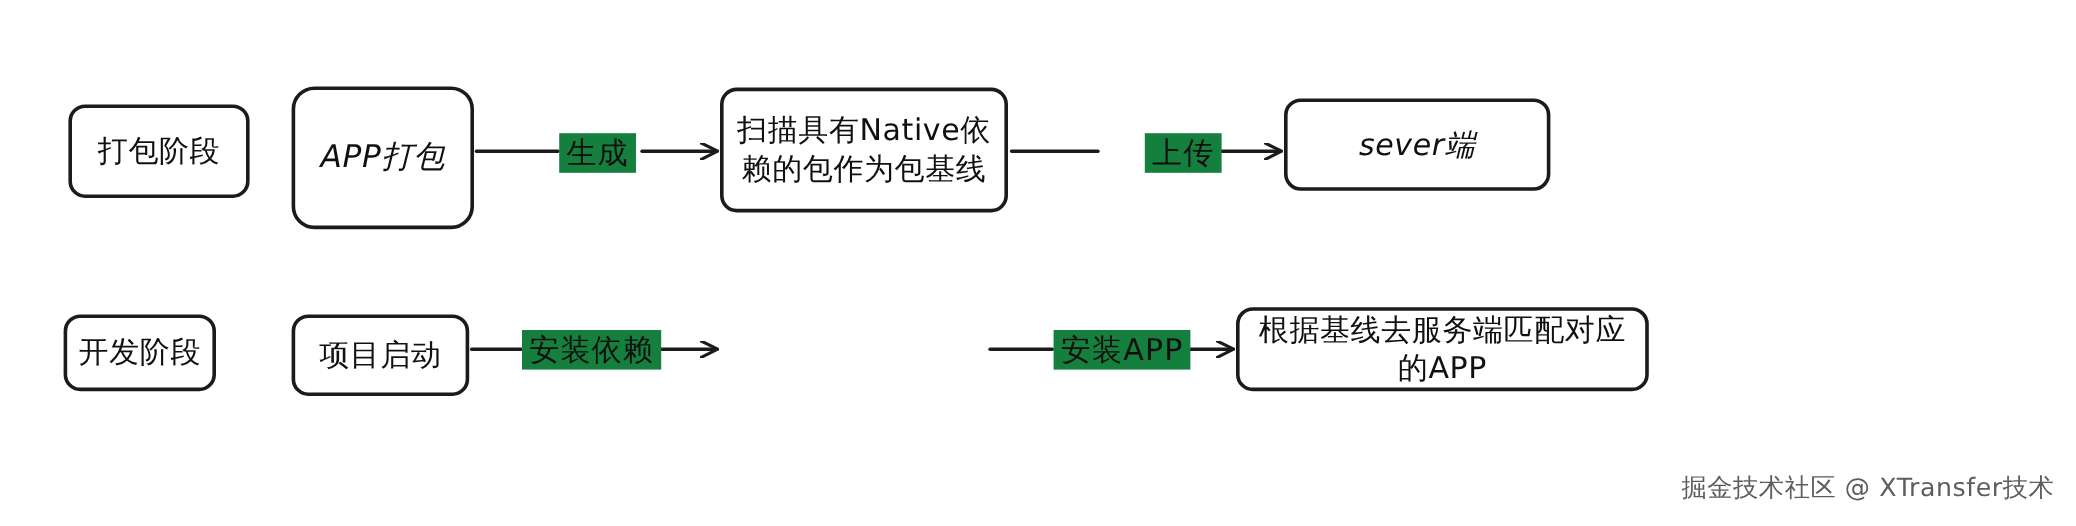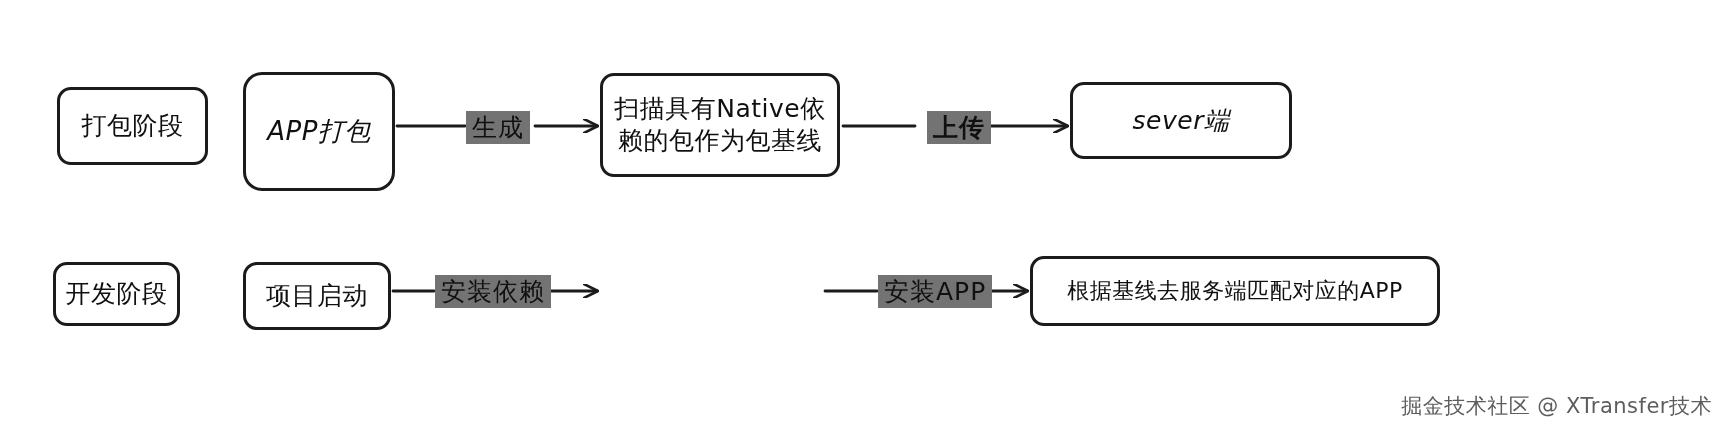--- a/index.html
+++ b/index.html
@@ -49,34 +49,34 @@
   }
   
   #node-stage-build   { left: 57px;  top: 87px;  width: 151px; height: 78px;  font-size: 25px; }
   #node-app-build     { left: 243px; top: 72px;  width: 152px; height: 119px; font-size: 26px; font-style: italic; border-radius: 19px; }
   #node-scan-native   { left: 600px; top: 73px;  width: 240px; height: 104px; font-size: 25px; }
   #node-sever         { left: 1070px;top: 82px;  width: 222px; height: 77px;  font-size: 25px; font-style: italic; }
   
   #node-stage-dev     { left: 53px;  top: 262px; width: 127px; height: 64px;  font-size: 25px; }
   #node-project-start { left: 243px; top: 262px; width: 148px; height: 68px;  font-size: 25px; }
   #node-bundle-base   { left: 600px; top: 259px; width: 222px; height: 66px;  font-size: 25px; }
-  #node-match-app     { left: 1030px;top: 256px; width: 410px; height: 70px;  font-size: 22px; }
+  #node-match-app     { left: 1030px;top: 256px; width: 344px; height: 70px;  font-size: 25px; }
 
   .edge-label {
     position: absolute;
     color: #101010;
     font-family: "DejaVu Sans", "Liberation Sans", sans-serif;
     font-size: 25px;
     letter-spacing: 1px;
-    background: #737373;
+    background: #15803d;
     padding: 0 6px;
     white-space: nowrap;
   }
   #edge-label-generate { left: 466px;  top: 111px; }
-  #edge-label-upload   { left: 927px;  top: 111px; font-weight: bold; }
+  #edge-label-upload   { left: 954px;  top: 111px; }
   #edge-label-install-dep { left: 435px; top: 275px; }
   #edge-label-install-app { left: 878px; top: 275px; }
 
   .watermark {
     position: absolute;
     right: 18px;
     bottom: 18px;
     font-family: "DejaVu Sans", "Liberation Sans", sans-serif;
     font-size: 21px;
     color: #5d5d5d;

